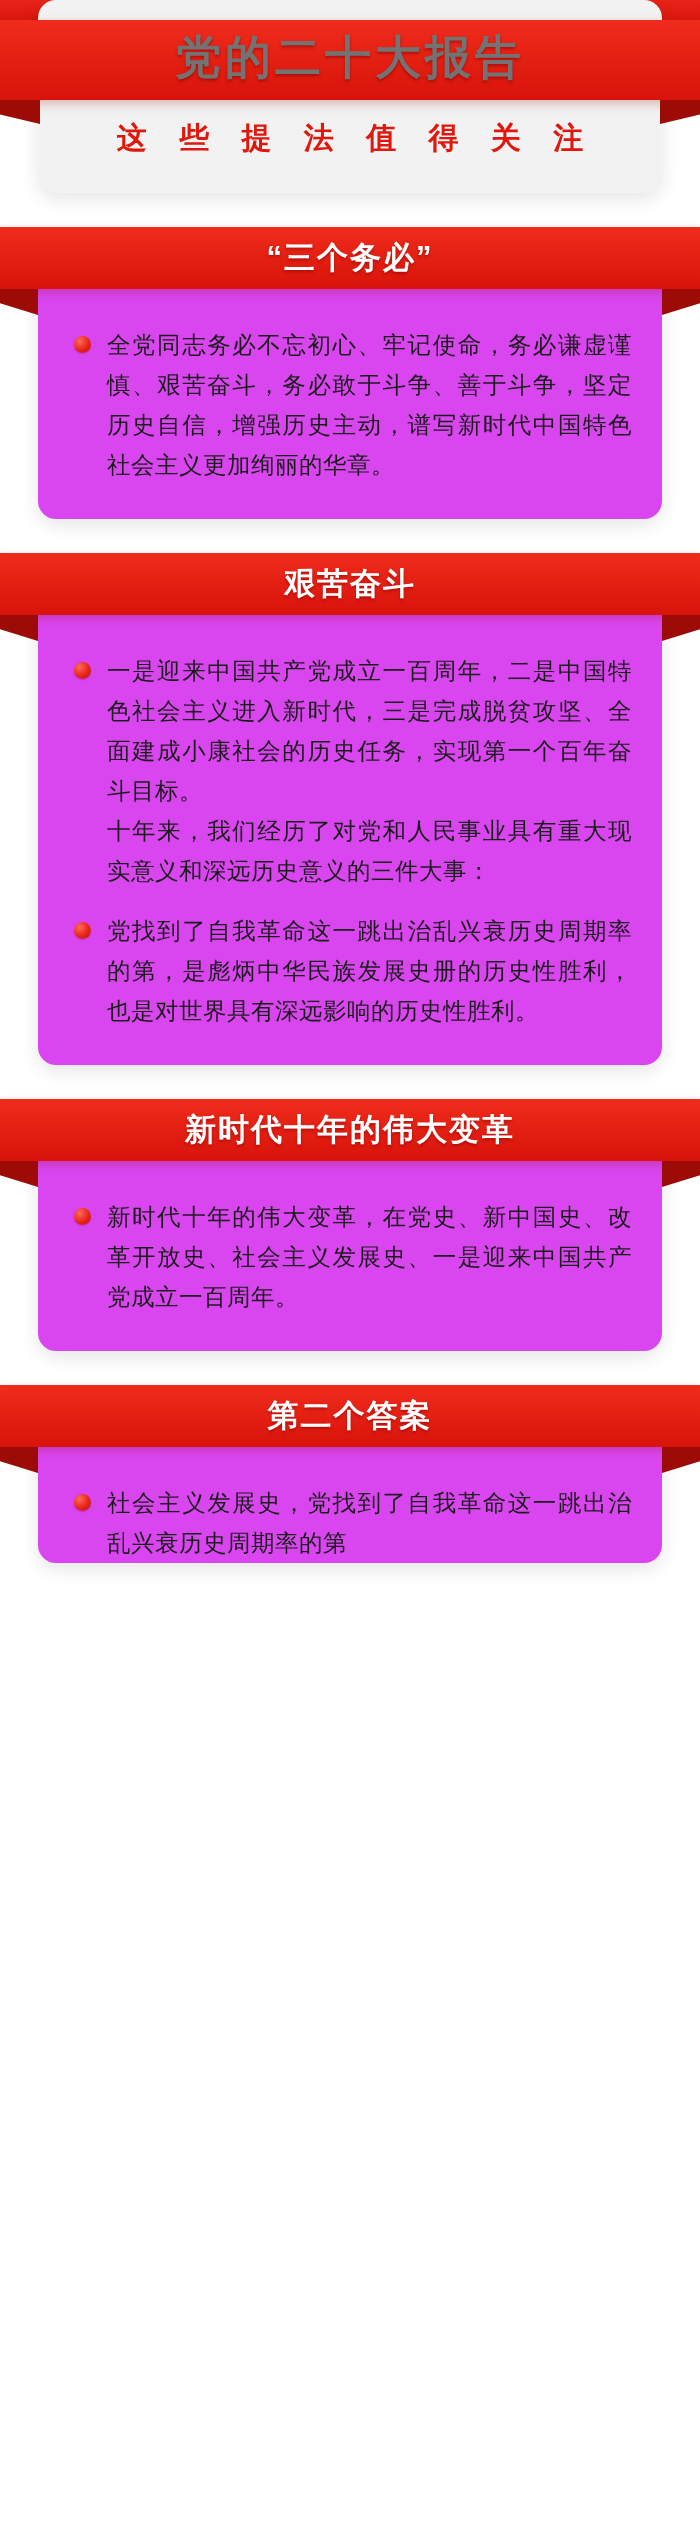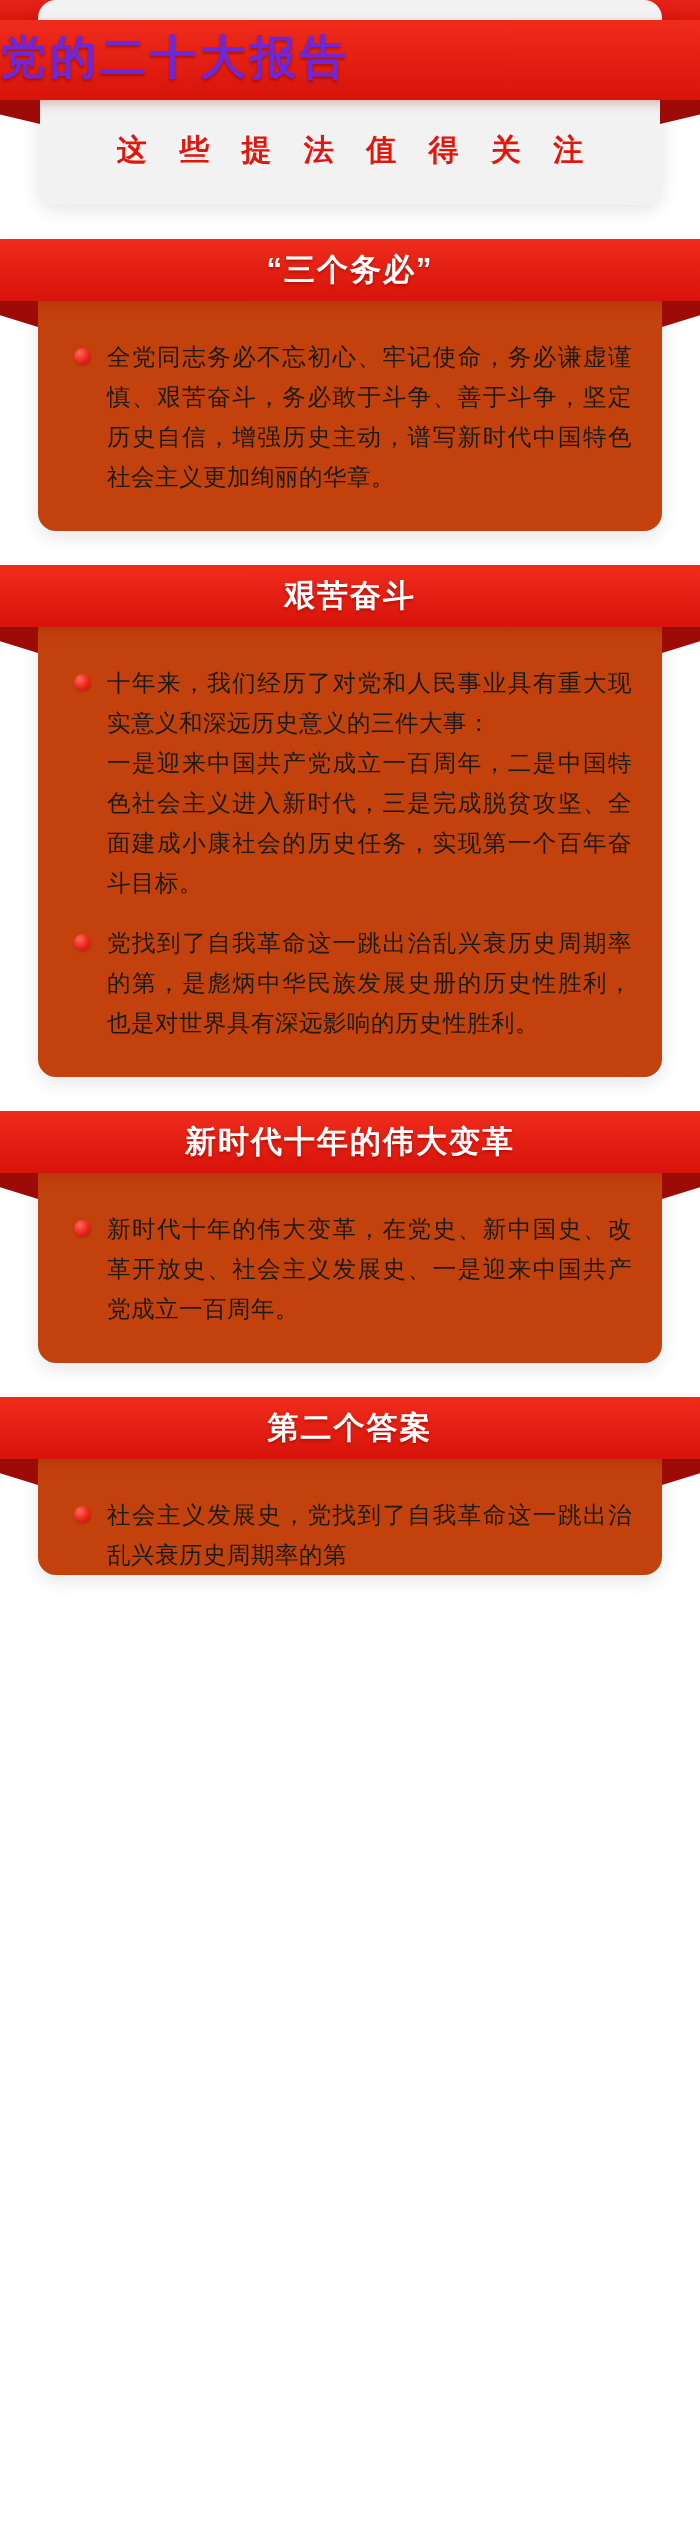--- a/index.html
+++ b/index.html
@@ -54,46 +54,46 @@
     position: absolute;
     top: 80px;
     width: 40px; height: 24px;
     background: #9c0b05;
   }
   .hero-banner .fold-left { left: 0; clip-path: polygon(0 0, 100% 0, 100% 100%, 0 60%); }
   .hero-banner .fold-right { right: 0; clip-path: polygon(0 0, 100% 0, 100% 60%, 0 100%); }
   .hero-title {
     position: relative;
     z-index: 3;
-    text-align: left;
-    color: #6d28d9;
+    text-align: center;
+    color: #737373;
     font-size: 46px;
     font-weight: bold;
     line-height: 86px;
     letter-spacing: 4px;
     text-shadow: 0 2px 3px rgba(120,0,0,0.5);
   }
   .hero-sub {
-    margin-top: 24px;
+    margin-top: 12px;
     text-align: center;
     color: #e0170d;
     font-size: 30px;
     font-weight: bold;
     letter-spacing: 12px;
     padding-left: 12px;
   }
 
   
   .section {
     position: relative;
     margin: 56px 38px 0 38px;
   }
   .sec-card {
     position: relative;
-    background: #c2410c;
+    background: #d946ef;
     border-radius: 18px;
     box-shadow: 0 6px 18px rgba(0,0,0,0.10);
     padding: 76px 30px 34px 30px;
   }
   .sec-banner-wrap {
     position: absolute;
     top: -22px;
     left: -38px;
     right: -38px;
     height: 86px;
@@ -185,22 +185,22 @@
       <div class="sec-banner">
         <div class="fold left"></div>
         <div class="fold right"></div>
       </div>
       <div class="sec-banner-text">艰苦奋斗</div>
     </div>
 
     <div class="bullet-block" style="margin-bottom:20px;">
       <span class="dot"></span>
       <div class="texts">
+        <div class="para">一是迎来中国共产党成立一百周年，二是中国特色社会主义进入新时代，三是完成脱贫攻坚、全面建成小康社会的历史任务，实现第一个百年奋斗目标。</div>
         <div class="para">十年来，我们经历了对党和人民事业具有重大现实意义和深远历史意义的三件大事：</div>
-        <div class="para">一是迎来中国共产党成立一百周年，二是中国特色社会主义进入新时代，三是完成脱贫攻坚、全面建成小康社会的历史任务，实现第一个百年奋斗目标。</div>
       </div>
     </div>
 
     <div class="bullet-block">
       <span class="dot"></span>
       <div class="texts">
         <div class="para">党找到了自我革命这一跳出治乱兴衰历史周期率的第，是彪炳中华民族发展史册的历史性胜利，也是对世界具有深远影响的历史性胜利。</div>
       </div>
     </div>
   </div>

